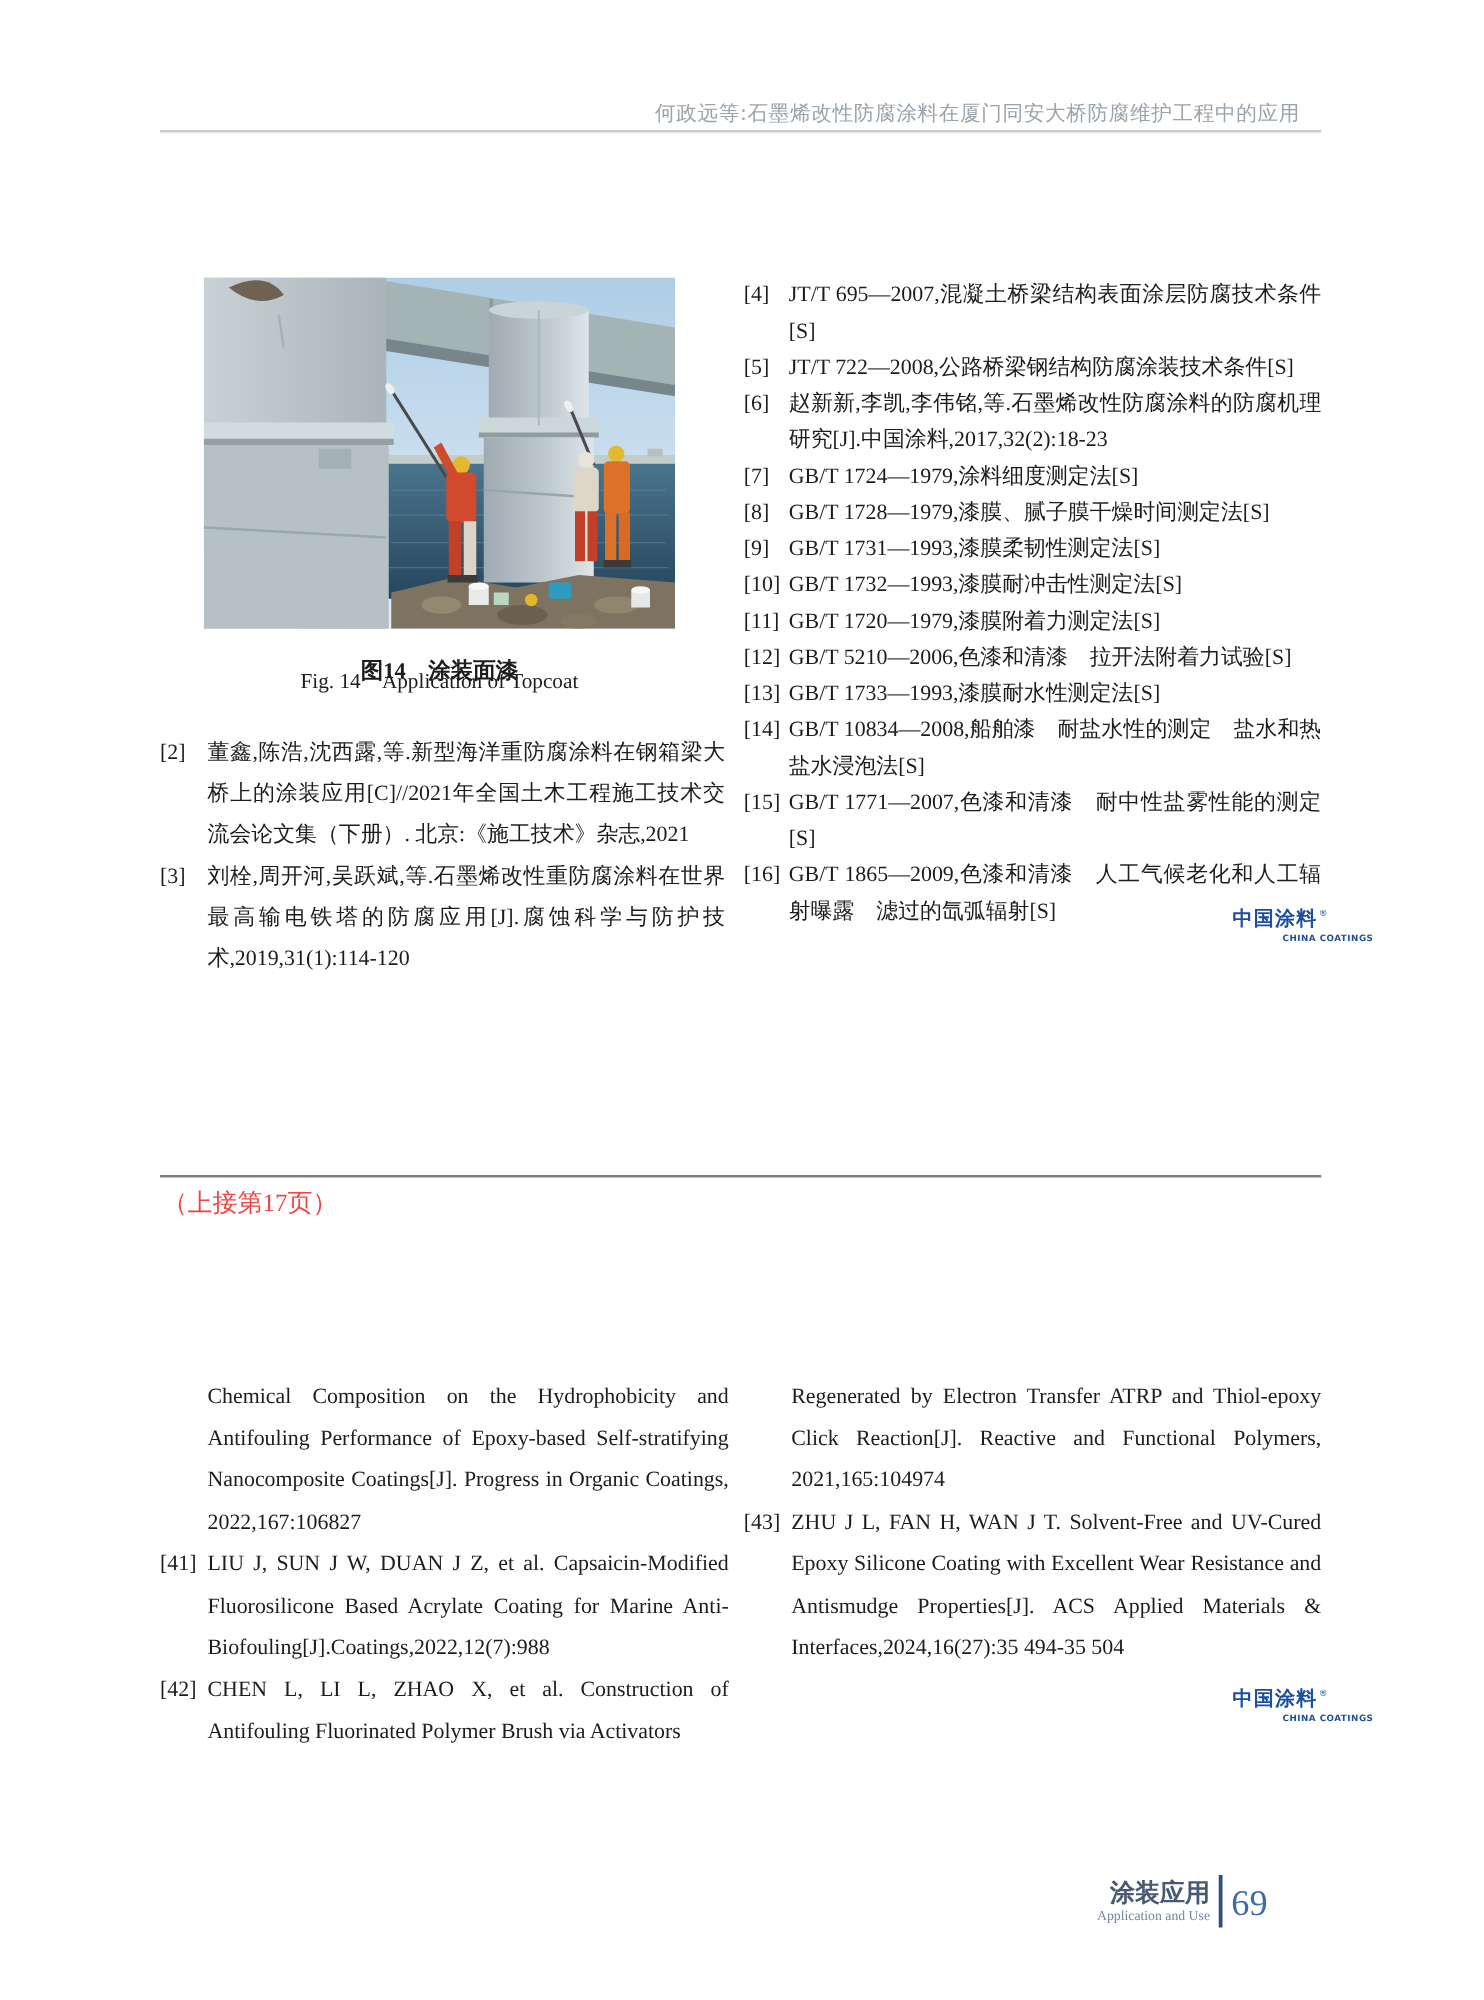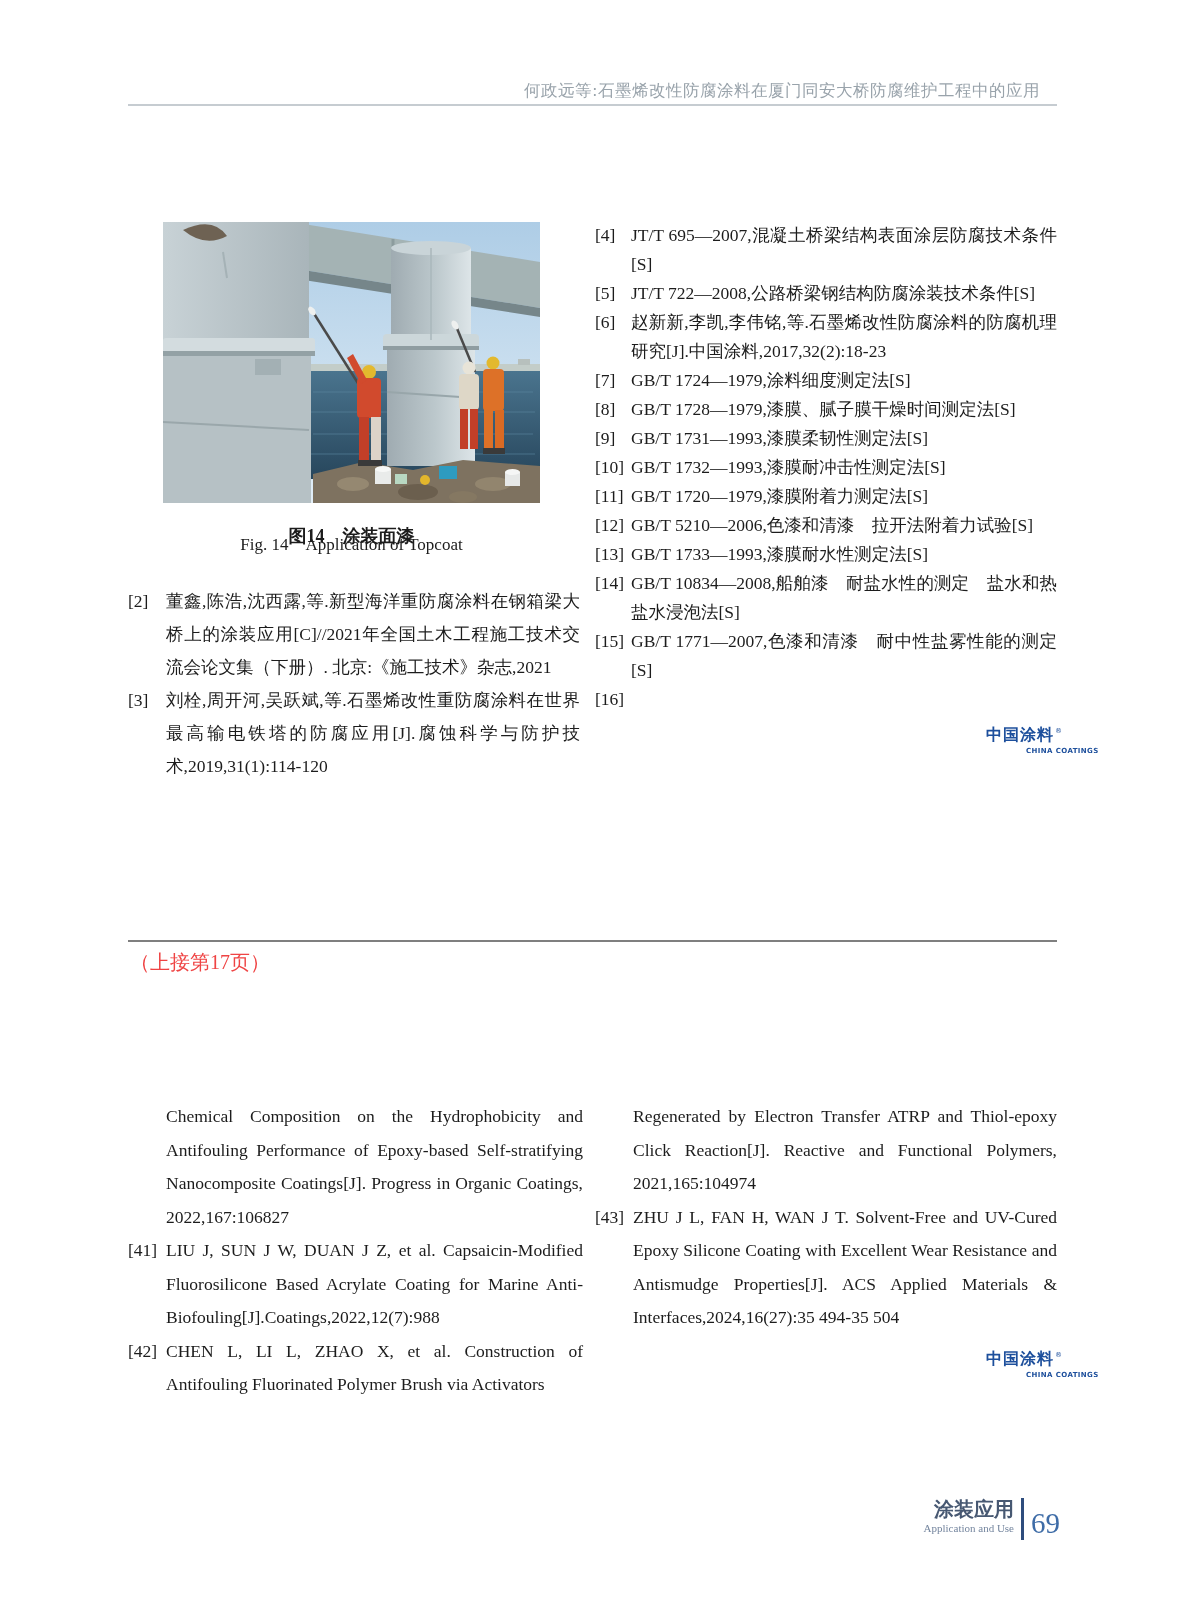--- a/index.html
+++ b/index.html
@@ -47,22 +47,22 @@
     position:absolute;left:130px;top:949px;font-size:20px;color:#ef4444;
   }
   .logo{position:absolute;color:#1d4f9c;
     font-family:"DejaVu Sans","Liberation Sans",sans-serif;}
   .logo-1{left:986px;top:726px;}
   .logo-2{left:986px;top:1350px;}
   .logo-zh{font-size:16px;font-weight:bold;letter-spacing:1px;line-height:17px;position:relative;}
   .logo-reg{font-size:7px;position:relative;top:-7px;left:1px;font-weight:normal;}
   .logo-en{font-size:7px;font-weight:bold;letter-spacing:.4px;line-height:9px;margin-left:40px;}
   .footer{
-    position:absolute;left:840px;top:1498px;width:220px;
-    display:flex;justify-content:flex-end;
+    position:absolute;left:794px;top:1498px;width:220px;
+    display:flex;align-items:center;justify-content:flex-end;
   }
   .footer-labels{text-align:right;margin-right:7px;}
   .footer-zh{font-size:20px;font-weight:bold;color:#475872;
     font-family:"DejaVu Sans","Liberation Sans",sans-serif;line-height:23px;}
   .footer-en{font-size:11px;color:#74859e;line-height:14px;}
   .footer-bar{width:3px;height:42px;background:#2e4d7d;margin-right:7px;}
   .footer-page{font-size:29px;color:#3e6ca7;line-height:42px;padding-top:4px;}
 </style>
 </head>
 <body>
@@ -186,21 +186,21 @@
       <div class="ref-item"><span class="ref-num">[6]</span><span class="ref-text">赵新新,李凯,李伟铭,等.石墨烯改性防腐涂料的防腐机理研究[J].中国涂料,2017,32(2):18-23</span></div>
       <div class="ref-item"><span class="ref-num">[7]</span><span class="ref-text">GB/T 1724—1979,涂料细度测定法[S]</span></div>
       <div class="ref-item"><span class="ref-num">[8]</span><span class="ref-text">GB/T 1728—1979,漆膜、腻子膜干燥时间测定法[S]</span></div>
       <div class="ref-item"><span class="ref-num">[9]</span><span class="ref-text">GB/T 1731—1993,漆膜柔韧性测定法[S]</span></div>
       <div class="ref-item"><span class="ref-num">[10]</span><span class="ref-text">GB/T 1732—1993,漆膜耐冲击性测定法[S]</span></div>
       <div class="ref-item"><span class="ref-num">[11]</span><span class="ref-text">GB/T 1720—1979,漆膜附着力测定法[S]</span></div>
       <div class="ref-item"><span class="ref-num">[12]</span><span class="ref-text">GB/T 5210—2006,色漆和清漆　拉开法附着力试验[S]</span></div>
       <div class="ref-item"><span class="ref-num">[13]</span><span class="ref-text">GB/T 1733—1993,漆膜耐水性测定法[S]</span></div>
       <div class="ref-item"><span class="ref-num">[14]</span><span class="ref-text">GB/T 10834—2008,船舶漆　耐盐水性的测定　盐水和热盐水浸泡法[S]</span></div>
       <div class="ref-item"><span class="ref-num">[15]</span><span class="ref-text">GB/T 1771—2007,色漆和清漆　耐中性盐雾性能的测定[S]</span></div>
-      <div class="ref-item"><span class="ref-num">[16]</span></div>
+      <div class="ref-item"><span class="ref-num">[16]</span><span class="ref-text">GB/T 1865—2009,色漆和清漆　人工气候老化和人工辐射曝露　滤过的氙弧辐射[S]</span></div>
     </div>
 
   <div class="logo logo-1">
     <div class="logo-zh"><span>中国涂料</span><span class="logo-reg">®</span></div>
     <div class="logo-en">CHINA COATINGS</div>
   </div>
 
   <div class="mid-rule"></div>
   <div class="cont-note">（上接第17页）</div>
 

